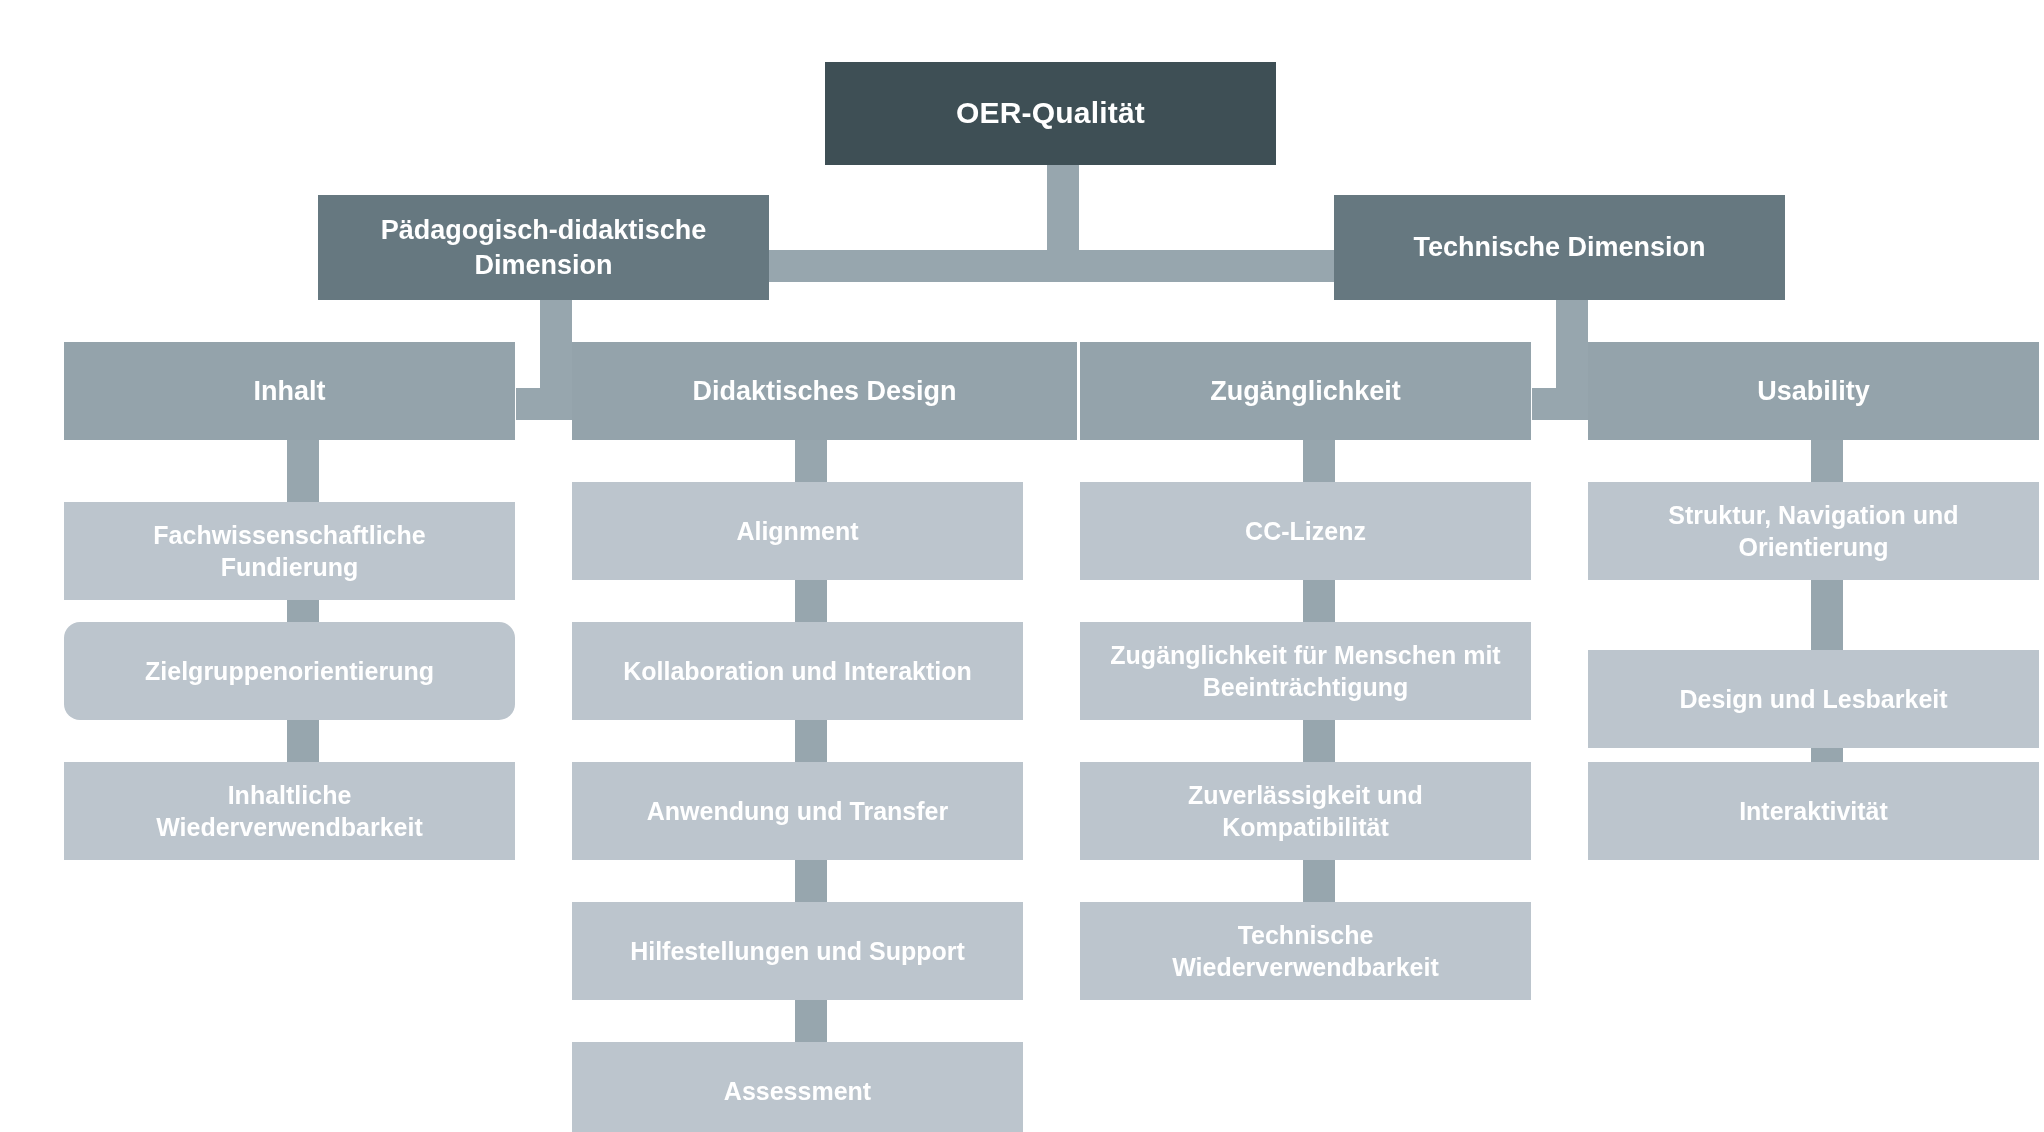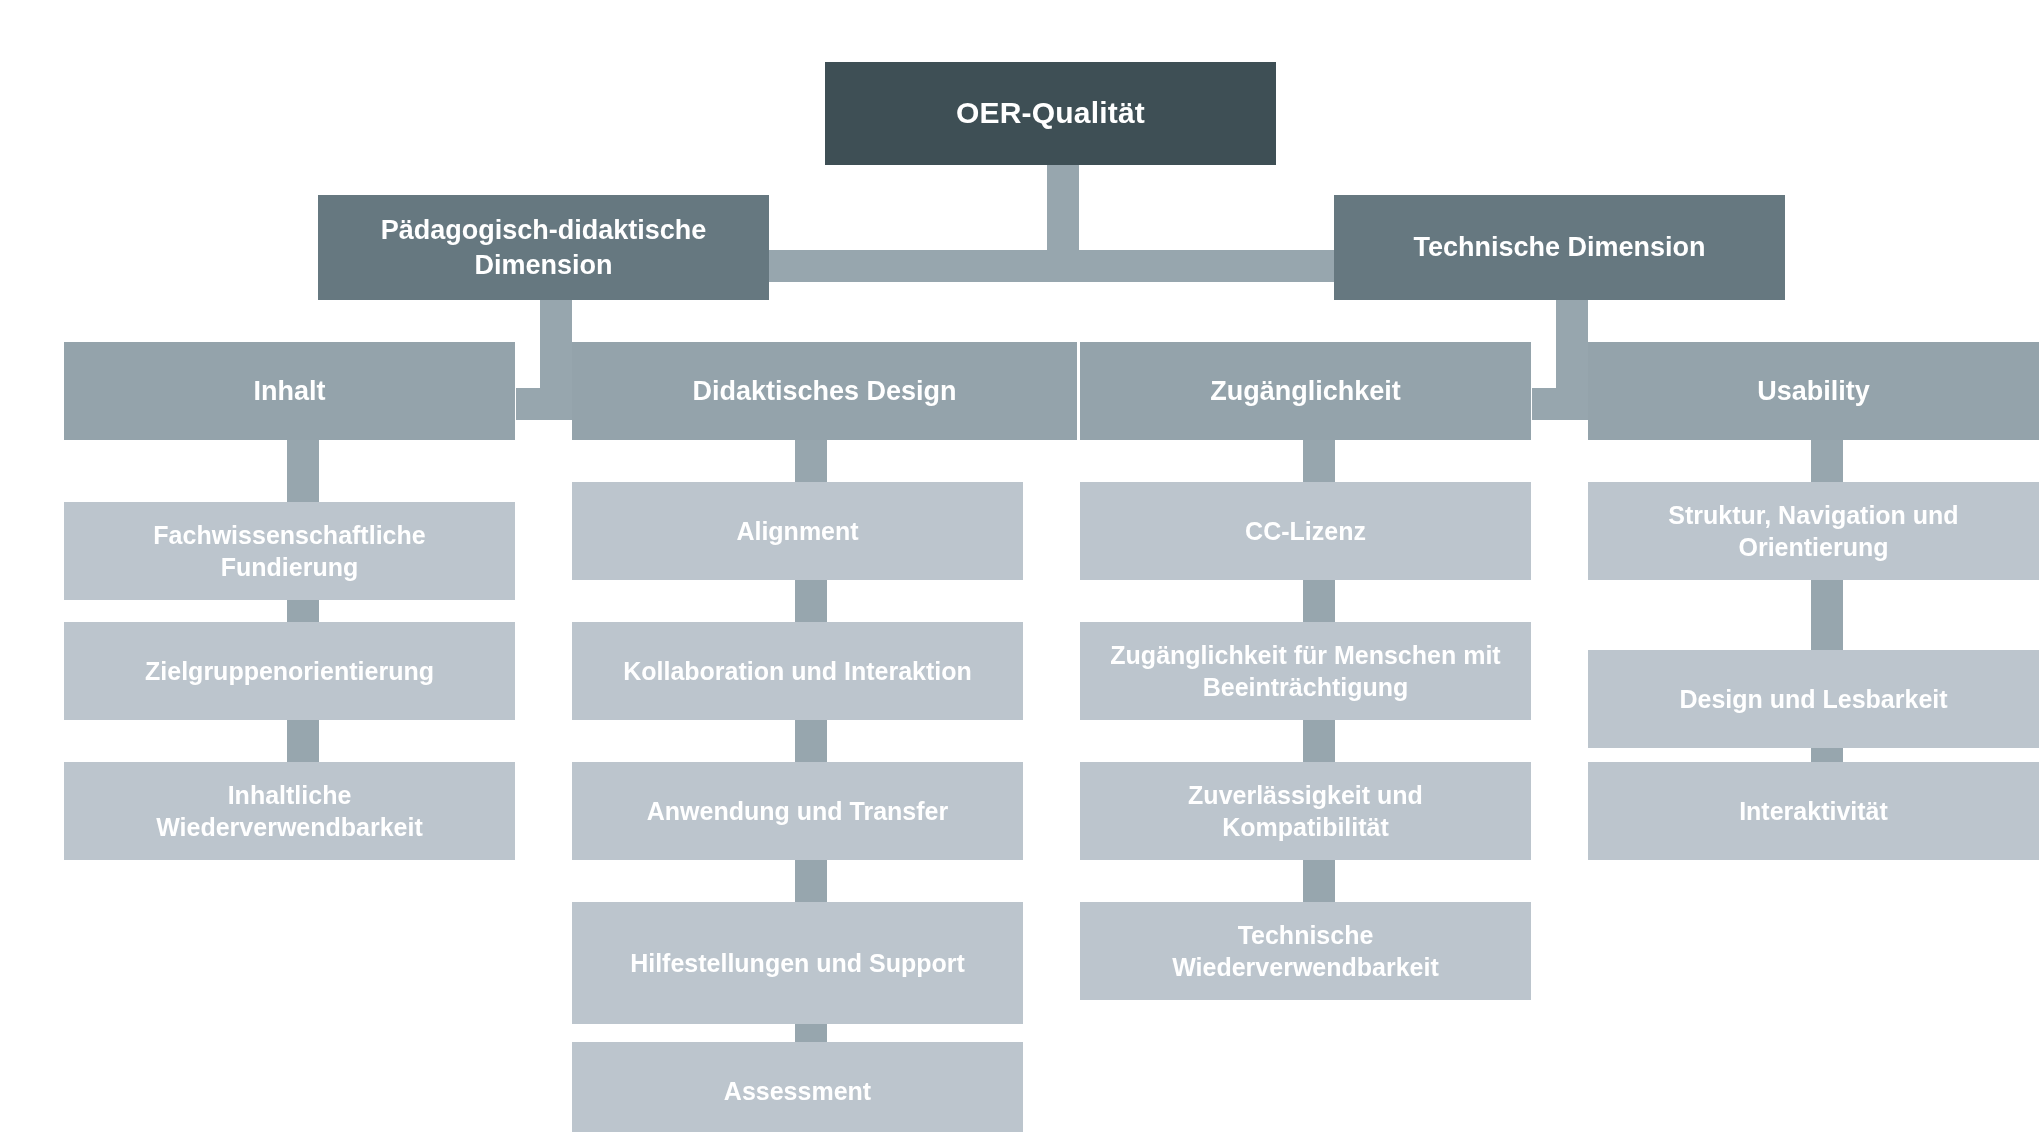--- a/index.html
+++ b/index.html
@@ -74,37 +74,37 @@
   <div class="node lvl-cat" style="left:1048px; top:310px; width:451px; height:98px;">
     <span>Zugänglichkeit</span>
   </div>
   <div class="node lvl-cat" style="left:1556px; top:310px; width:451px; height:98px;">
     <span>Usability</span>
   </div>
 
   <div class="node lvl-leaf" style="left:32px; top:450px; width:451px; height:98px;margin-top:20px;">
     <span>Fachwissenschaftliche Fundierung</span>
   </div>
-  <div class="node lvl-leaf" style="left:32px; top:590px; width:451px; height:98px;">
+  <div class="node lvl-leaf" style="left:32px; top:590px; width:451px; height:98px;border-radius:16px;">
     <span>Zielgruppenorientierung</span>
   </div>
   <div class="node lvl-leaf" style="left:32px; top:730px; width:451px; height:98px;text-align:center;">
     <span>Inhaltliche Wiederverwendbarkeit</span>
   </div>
 
   <div class="node lvl-leaf" style="left:540px; top:450px; width:451px; height:98px;">
     <span>Alignment</span>
   </div>
   <div class="node lvl-leaf" style="left:540px; top:590px; width:451px; height:98px;">
     <span>Kollaboration und Interaktion</span>
   </div>
   <div class="node lvl-leaf" style="left:540px; top:730px; width:451px; height:98px;">
     <span>Anwendung und Transfer</span>
   </div>
-  <div class="node lvl-leaf" style="left:540px; top:870px; width:451px; height:122px;">
+  <div class="node lvl-leaf" style="left:540px; top:870px; width:451px; height:98px;">
     <span>Hilfestellungen und Support</span>
   </div>
   <div class="node lvl-leaf" style="left:540px; top:1010px; width:451px; height:98px;">
     <span>Assessment</span>
   </div>
 
   <div class="node lvl-leaf" style="left:1048px; top:450px; width:451px; height:98px;">
     <span>CC-Lizenz</span>
   </div>
   <div class="node lvl-leaf" style="left:1048px; top:590px; width:451px; height:98px;">

